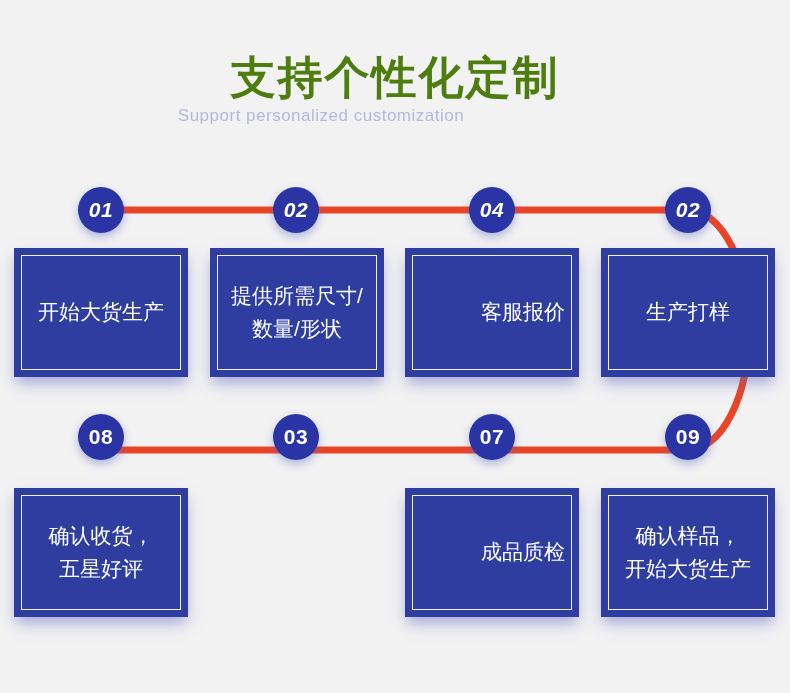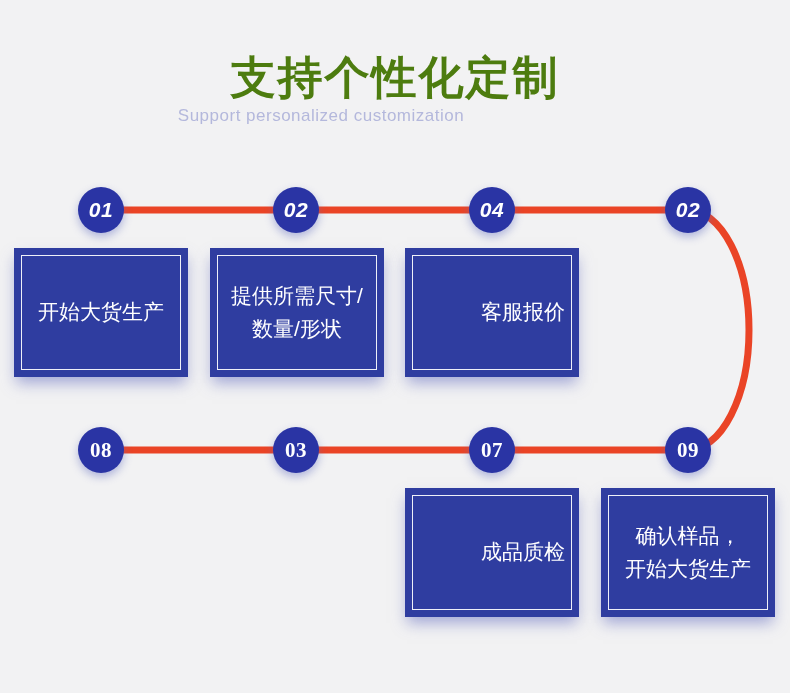--- a/index.html
+++ b/index.html
@@ -86,21 +86,21 @@
     display: flex;
     align-items: center;
     justify-content: center;
     color: #ffffff;
     font-size: 21px;
     font-weight: 700;
     letter-spacing: 0.5px;
     box-shadow: 0 4px 8px rgba(96, 106, 190, 0.45);
   }
   .cr1 { top: 187px; font-style: italic; }
-  .cr2 { top: 427px; font-family: Liberation Serif, serif; }
+  .cr2 { top: 414px; }
   .p1 { left: 78px; }
   .p2 { left: 273px; }
   .p3 { left: 469px; }
   .p4 { left: 665px; }
 </style>
 </head>
 <body>
 
 <div class="stage">
 
@@ -114,21 +114,28 @@
   <div class="box r1 c1 single">
     <span class="box-text">开始大货生产</span>
   </div>
   <div class="box r1 c2">
     <span class="box-text">提供所需尺寸/
 数量/形状</span>
   </div>
   <div class="box r1 c3 single">
     <span class="box-text">客服报价</span>
   </div>
+  <div class="box r1 c4 single">
+    <span class="box-text">生产打样</span>
+  </div>
 
+  <div class="box r2 c1">
+    <span class="box-text">确认收货，
+五星好评</span>
+  </div>
   <div class="box r2 c3 single">
     <span class="box-text">成品质检</span>
   </div>
   <div class="box r2 c4">
     <span class="box-text">确认样品，
 开始大货生产</span>
   </div>
 
   <div class="circle cr1 p1">
     <span>01</span>

